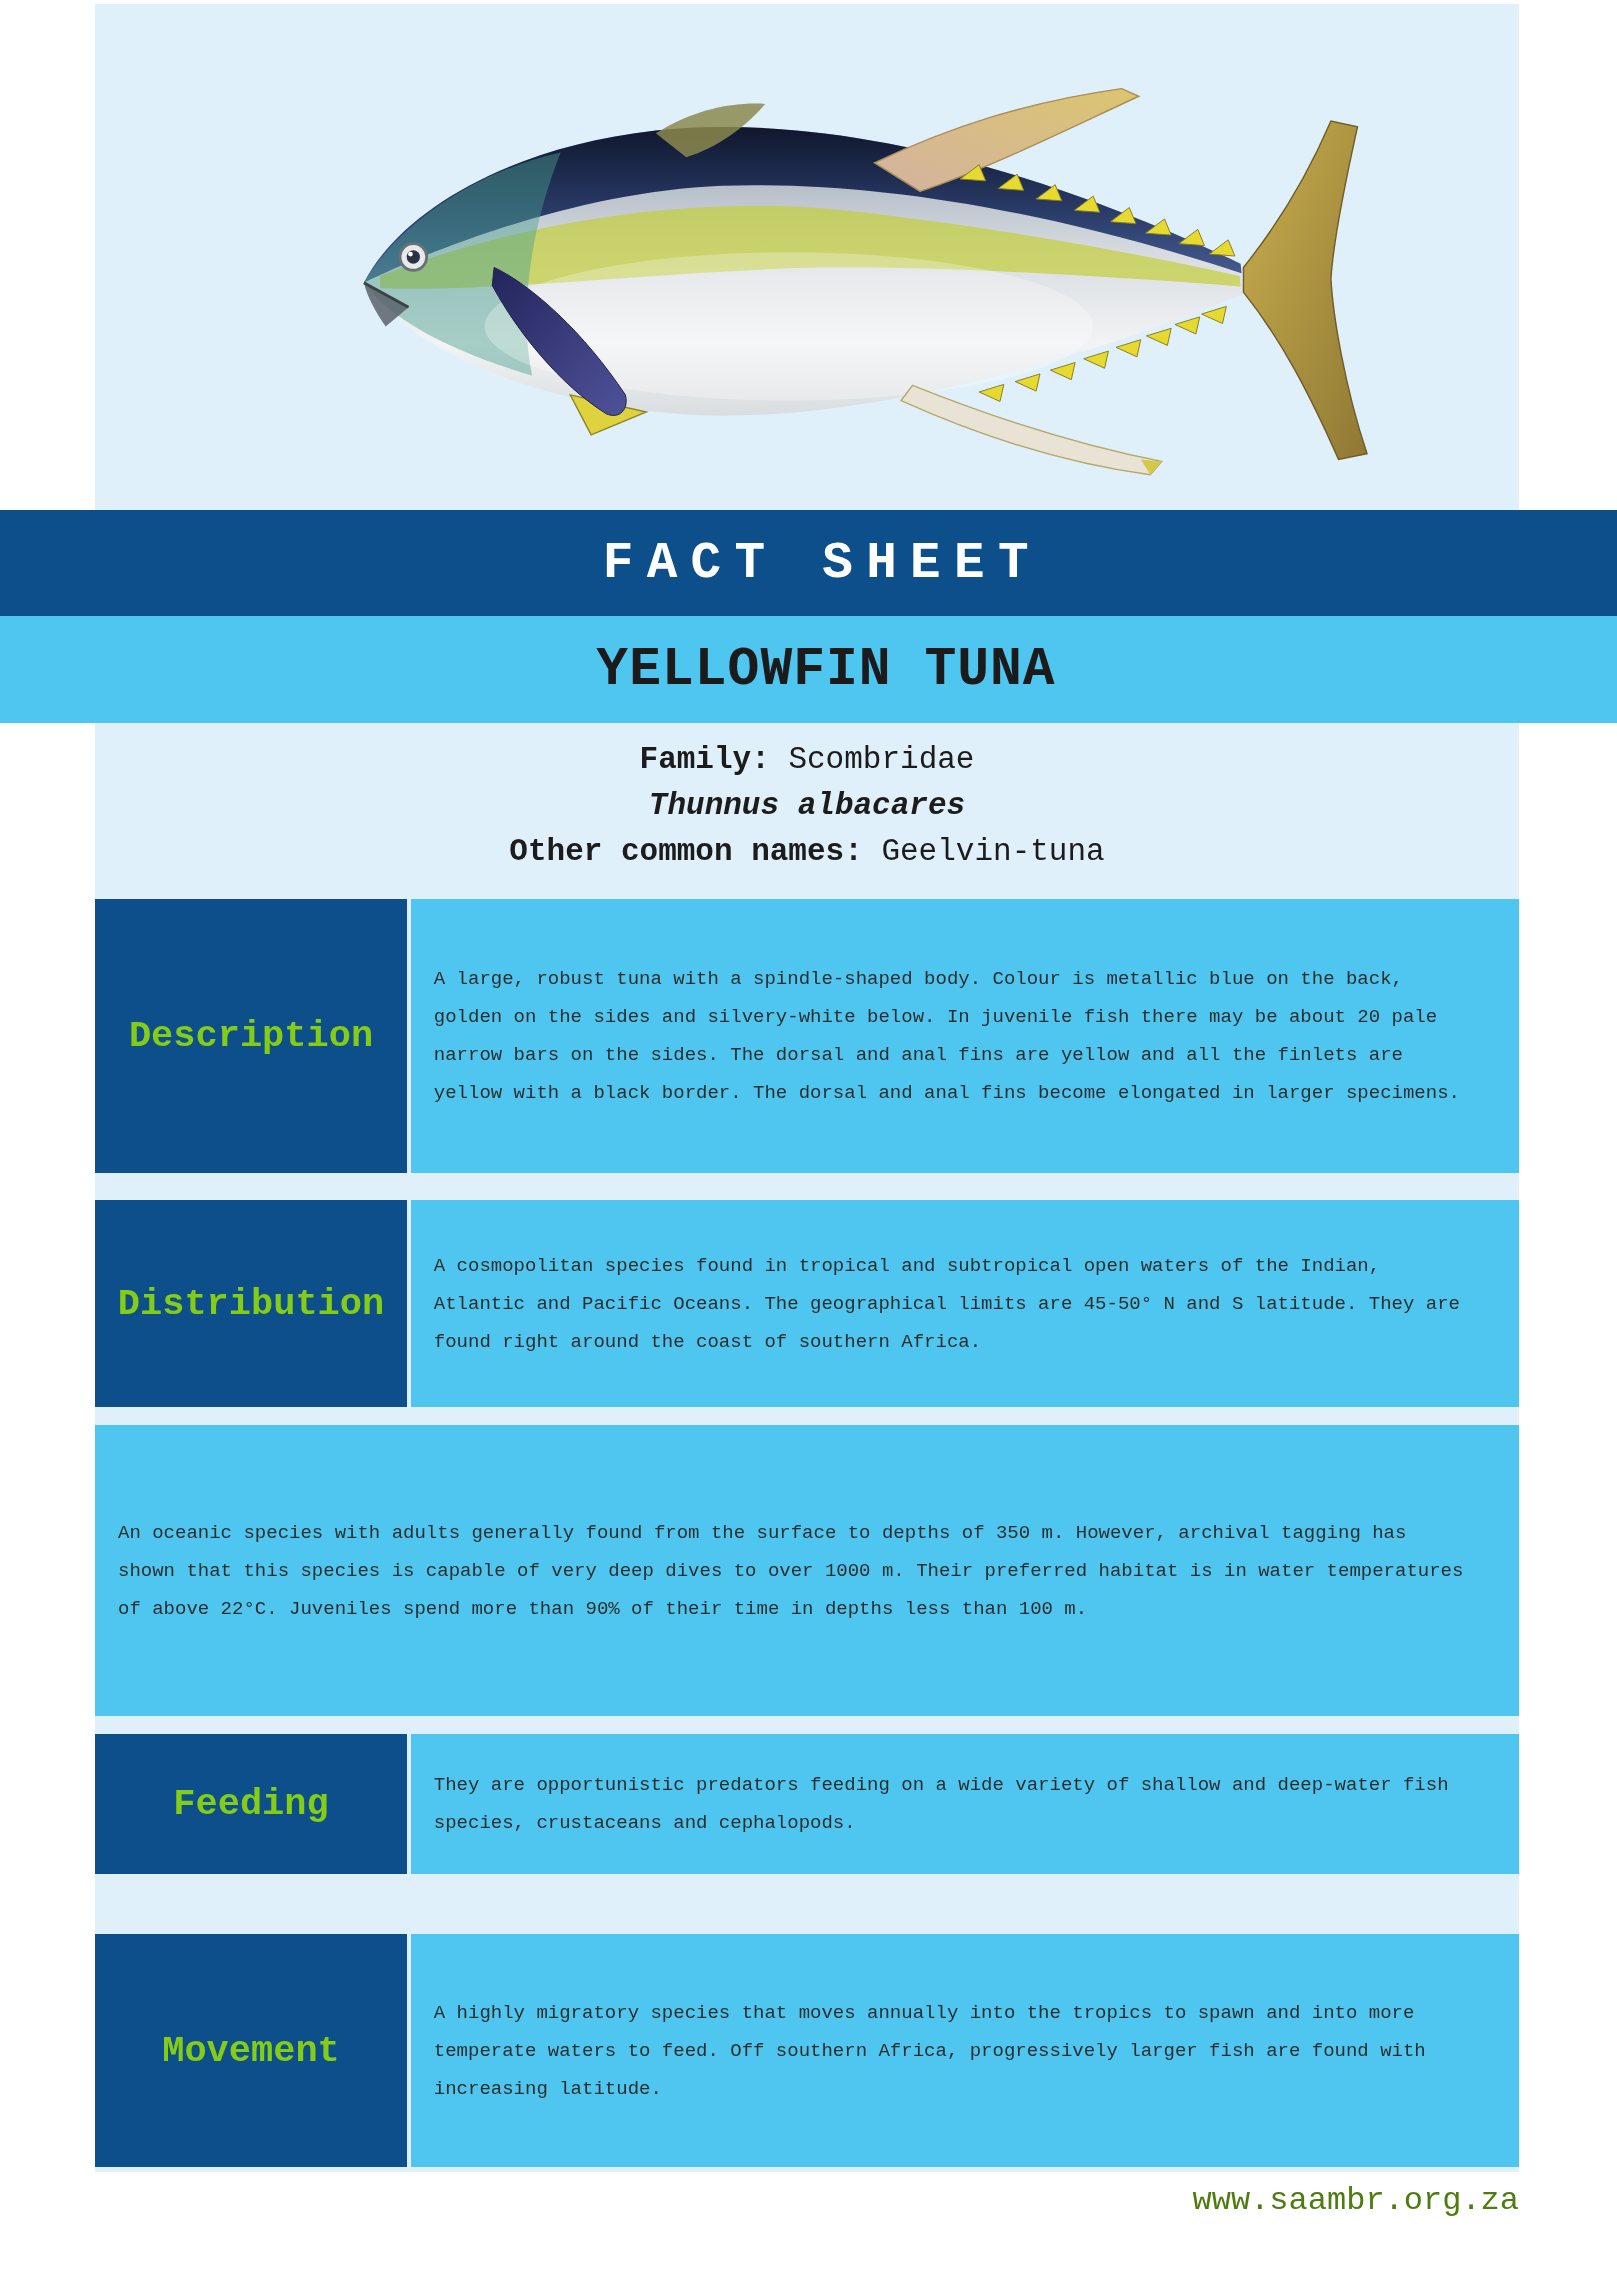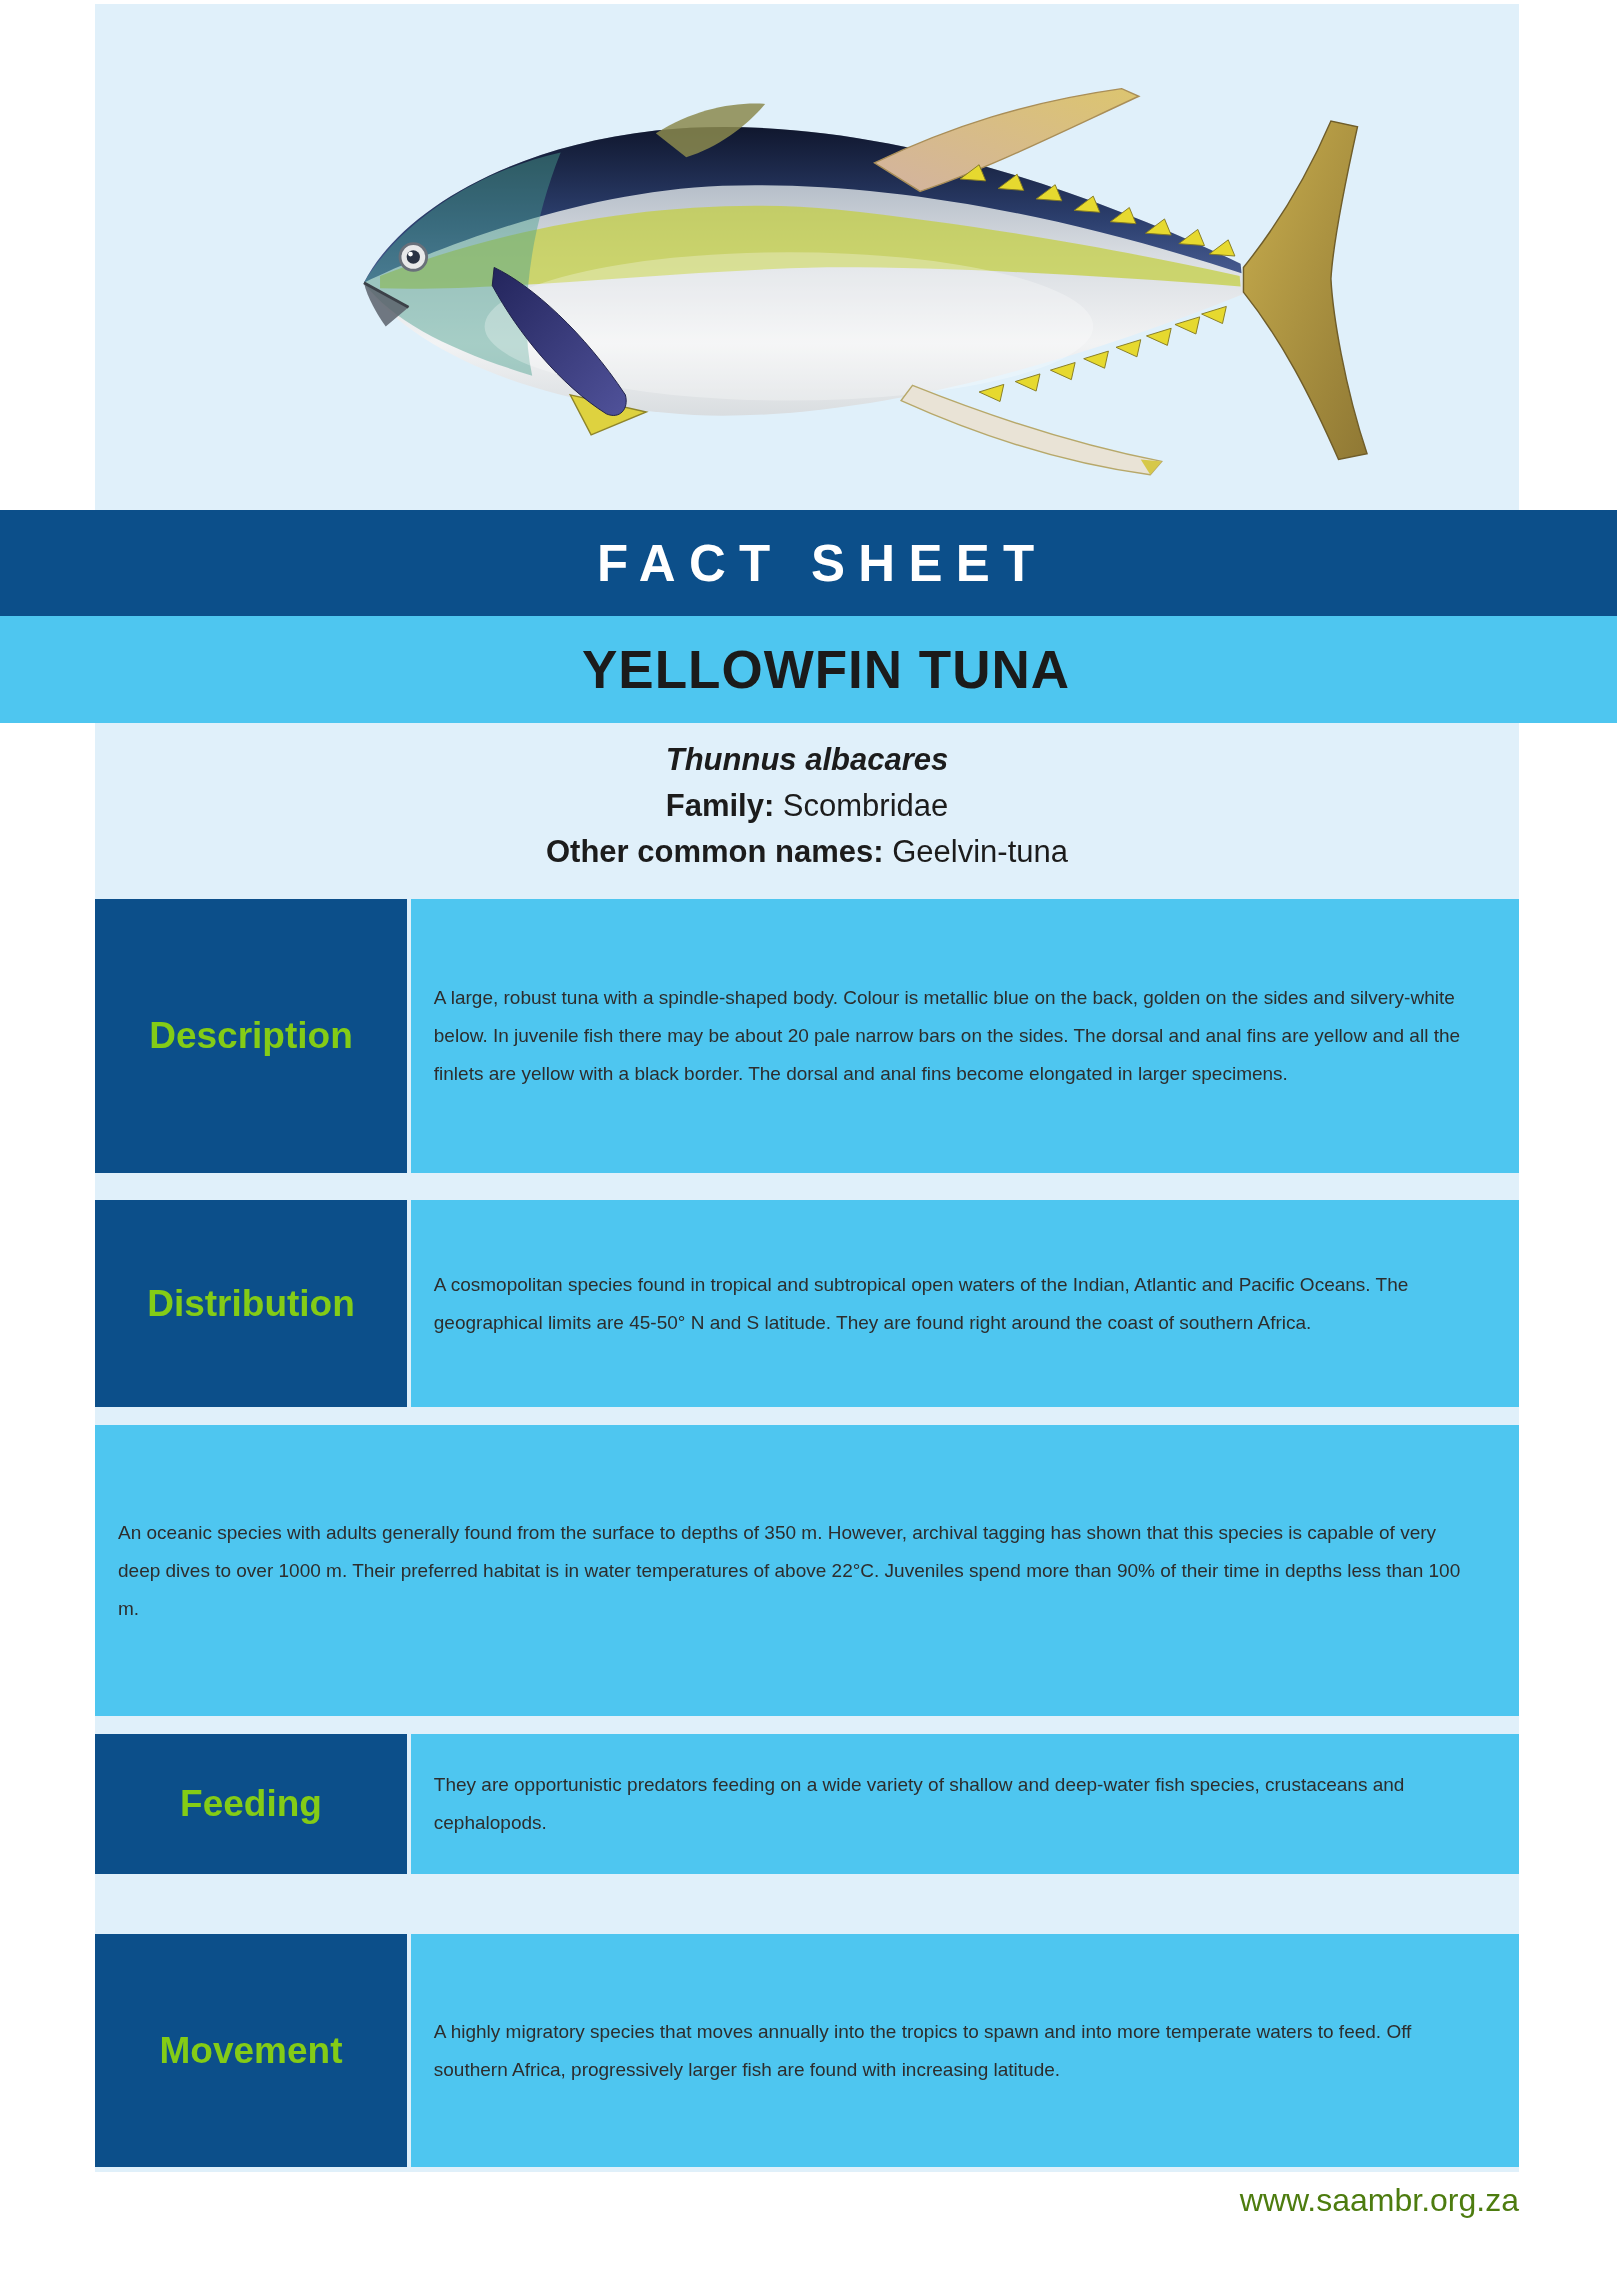--- a/index.html
+++ b/index.html
@@ -1,21 +1,21 @@
 <!DOCTYPE html>
 <html style="--navy: #0c4f8a; --cyan: #4ec6f0; --pale-panel: #e0f0fa; --body-text: #2d2d2d; --species-text: #1b1b1b;font-size:15px"><head>
 <meta charset="utf-8">
 <style>
   html,body{margin:0;padding:0;background:#ffffff;}
   .page{
     position:relative;
     width:1618px;height:2269px;
     background:#ffffff;
     overflow:hidden;
-    font-family:Liberation Sans, sans-serif;
+    font-family:Liberation Mono, monospace;
   }
   .panel{
     position:absolute;left:95px;top:3.8px;width:1424px;height:2168px;
     background:var(--pale-panel,#e0f0fa);
   }
   .fish-wrap{position:absolute;left:342px;top:81px;width:1065px;height:409px;}
   .band{
     position:absolute;left:0;width:1618px;
     display:flex;align-items:center;justify-content:center;
   }
@@ -149,22 +149,22 @@
 
   <div class="band band-navy">
     <span>FACT SHEET</span>
   </div>
 
   <div class="band band-cyan">
     <span>YELLOWFIN TUNA</span>
   </div>
 
   <div class="sci">
+    <div><b>Family:</b> <span>Scombridae</span></div>
     <div><span class="ital">Thunnus albacares</span></div>
-    <div><b>Family:</b> <span>Scombridae</span></div>
     <div><b>Other common names:</b> <span>Geelvin-tuna</span></div>
   </div>
 
   <div class="row r1">
     <div class="row-label">Description</div>
     <div class="row-text">A large, robust tuna with a spindle-shaped body. Colour is metallic blue on the back, golden on the sides and silvery-white below. In juvenile fish there may be about 20 pale narrow bars on the sides. The dorsal and anal fins are yellow and all the finlets are yellow with a black border. The dorsal and anal fins become elongated in larger specimens.</div>
   </div>
   <div class="row r2">
     <div class="row-label">Distribution</div>
     <div class="row-text">A cosmopolitan species found in tropical and subtropical open waters of the Indian, Atlantic and Pacific Oceans. The geographical limits are 45-50° N and S latitude. They are found right around the coast of southern Africa.</div>

